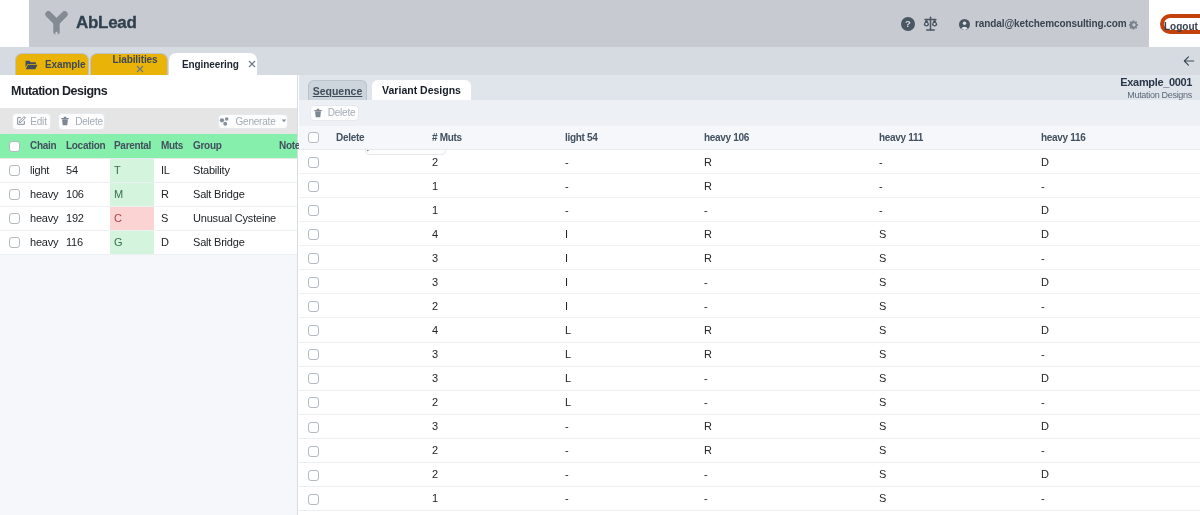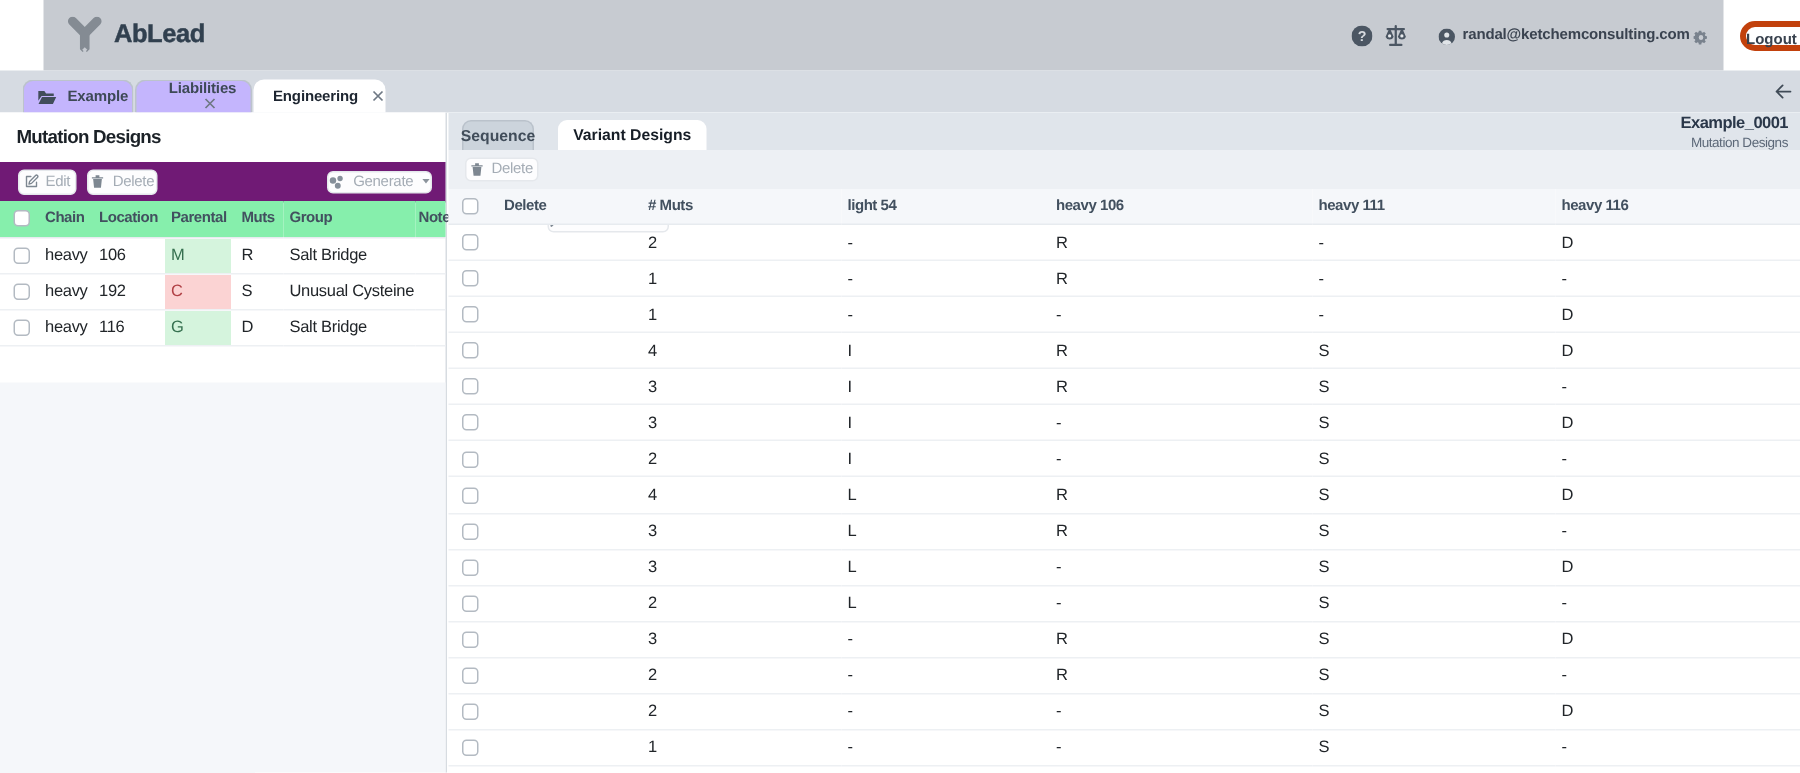--- a/index.html
+++ b/index.html
@@ -9,28 +9,28 @@
 #header { position:absolute; left:0; top:0; width:1120px; height:47px; background:#c7cbd1;margin-left:29px; }
 #logo { position:absolute; left:16px; top:11px; }
 #brand { position:absolute; left:47px; top:13px; font-size:17px; font-weight:bold; color:#31404f; letter-spacing:-0.3px; -webkit-text-stroke:0.3px #31404f; }
 .hicon { position:absolute; }
 #email { position:absolute; left:946px; top:18px; font-size:10px; letter-spacing:-0.1px; font-weight:bold; color:#3a4350; }
 #logout { position:absolute; left:1131px; top:14px; width:57px; height:20px; border:4px solid #c2410c; border-radius:10px; background:rgba(255,255,255,0.22); text-align:left; line-height:18px; font-size:10px; font-weight:bold; color:#39424e; }
 
 
 #tabstrip { position:absolute; left:0; top:47px; width:1200px; height:28px; background:#d6dbe2; }
 .mtab { position:absolute; top:6px; height:22px; border-radius:7px 7px 0 0; font-size:10px; letter-spacing:-0.1px; font-weight:600; color:#3d4956; display:flex; align-items:center; }
-.mtab.inactive { background:#c4b5fd; border:1px solid #bcc3cc; border-bottom:none; }
+.mtab.inactive { background:#eab308; border:1px solid #bcc3cc; border-bottom:none; }
 .mtab.active { background:#ffffff; font-weight:bold; color:#1d2530; }
 .closex { margin-left:9px; }
 
 
 #leftpanel { position:absolute; left:0; top:75px; width:298px; height:440px; background:#fff; border-right:1px solid #d7dce1; }
 #lp-title { position:absolute; left:11px; top:84px; font-size:12.5px; letter-spacing:-0.5px; font-weight:bold; color:#1b2127; }
-#lp-toolbar { position:absolute; left:0; top:108px; width:297px; height:27px; background:#701a75; }
+#lp-toolbar { position:absolute; left:0; top:108px; width:297px; height:27px; background:#e5e5e5; }
 #lp-empty { position:absolute; left:0; top:255px; width:297px; height:260px; background:#f5f7fa; }
 
 #rightpanel { position:absolute; left:299px; top:75px; width:901px; height:440px; background:#fff; }
 #rp-band { position:absolute; left:0; top:0; width:901px; height:25px; background:#e0e5eb; }
 .stab { position:absolute; top:4.5px; height:21px; border-radius:6px 6px 0 0; font-size:10.5px; display:flex; align-items:center; justify-content:center; }
 #rp-toolbar { position:absolute; left:0; top:25px; width:901px; height:25.5px; background:#edf0f4; }
 #rp-title1 { position:absolute; right:8px; top:1px; font-size:11px; letter-spacing:-0.35px; font-weight:bold; color:#2a3749; }
 #rp-title2 { position:absolute; right:8px; top:14.5px; font-size:9px; letter-spacing:-0.3px; color:#5c6878; }
 
 
@@ -170,20 +170,29 @@
         <th class="cbc"><span class="cb"></span></th>
         <th>Chain</th>
         <th>Location</th>
         <th>Parental</th>
         <th>Muts</th>
         <th>Group</th>
         <th>Notes</th>
       </tr>
     </thead>
   <tbody>
+    <tr>
+        <td class="cbc"><span class="cb"></span></td>
+        <td>light</td>
+        <td>54</td>
+        <td class="grn">T</td>
+        <td>IL</td>
+        <td>Stability</td>
+        <td></td>
+      </tr>
     <tr>
         <td class="cbc"><span class="cb"></span></td>
         <td>heavy</td>
         <td>106</td>
         <td class="grn">M</td>
         <td>R</td>
         <td>Salt Bridge</td>
         <td></td>
       </tr>
     <tr>
@@ -203,21 +212,21 @@
         <td>D</td>
         <td>Salt Bridge</td>
         <td></td>
       </tr>
   </tbody>
 </table>
 <div id="lp-empty"></div>
 
 <div id="rightpanel">
   <div id="rp-band">
-    <div class="stab" style="left:9px; width:48px; background:#ccd4dc; border:1px solid #bac2cb; border-bottom:none; font-weight:600; color:#414d5a;">Sequence</div>
+    <div class="stab" style="left:9px; width:59px; background:#ccd4dc; border:1px solid #bac2cb; border-bottom:none; font-weight:600; color:#414d5a;text-decoration:underline;">Sequence</div>
     <div class="stab" style="left:73px; width:99px; background:#fff; font-weight:bold; color:#161d26;">Variant Designs</div>
     <div id="rp-title1">Example_0001</div>
     <div id="rp-title2">Mutation Designs</div>
   </div>
   <div id="rp-toolbar">
     <div class="btn" style="left:10.5px; top:4.5px; width:49px; height:16px;">
       <svg width="10" height="10" viewBox="0 0 24 24">
           <path fill="#7d8791" d="M3,5 h18 v2 H3 Z M5,8 h14 l-1.5,14 h-11 Z M9,2 h6 v3 H9 Z"></path>
         </svg>
       <span>Delete</span>

